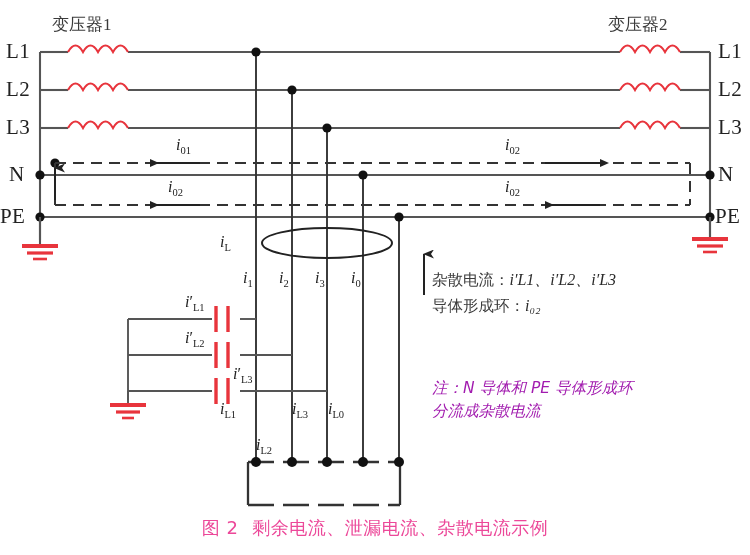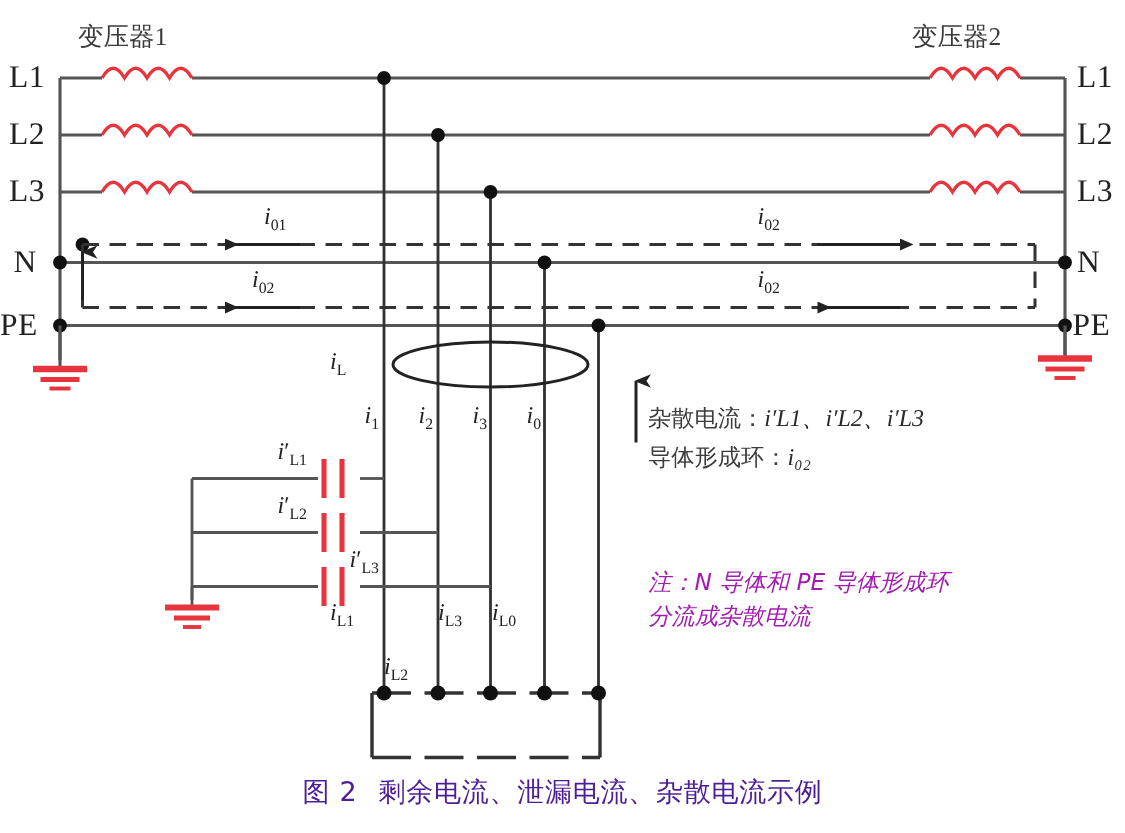--- a/index.html
+++ b/index.html
@@ -37,21 +37,21 @@
     font-size:15.5px;color:#3c3c3c;line-height:1.62;white-space:nowrap;
   }
   .legend-block .m{
     font-family:"Liberation Serif","DejaVu Serif",serif;
     font-style:italic;font-size:16px;color:#2a2a2a;
   }
   .legend-block .m sub{font-style:normal;font-size:10.5px;}
   .caption{
     position:absolute;left:0;top:516px;width:750px;text-align:center;
     font-family:"DejaVu Sans","Liberation Sans",sans-serif;
-    font-size:18px;color:#4c1d95;letter-spacing:.5px;
+    font-size:18px;color:#ec4899;letter-spacing:.5px;
   }
   .caption .gap{display:inline-block;width:14px;}
 </style>
 </head>
 <body>
 
 <div id="stage">
 
   <svg class="diagram" viewBox="0 0 750 555">
     <defs>

